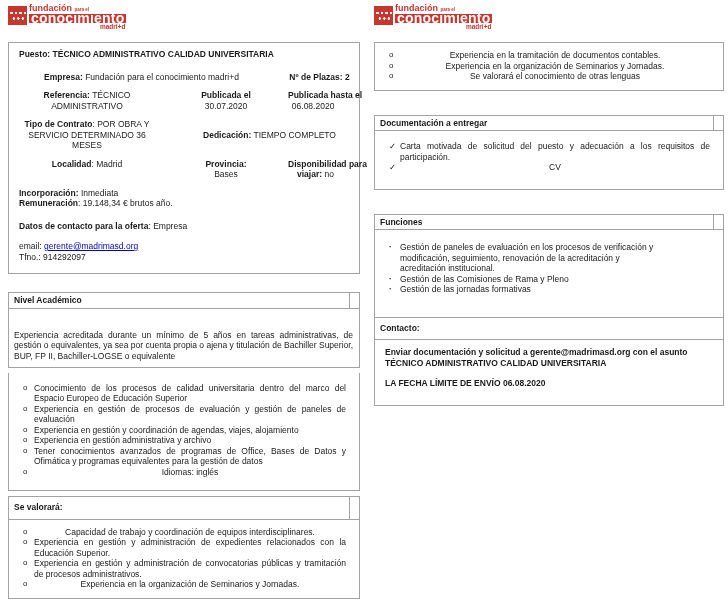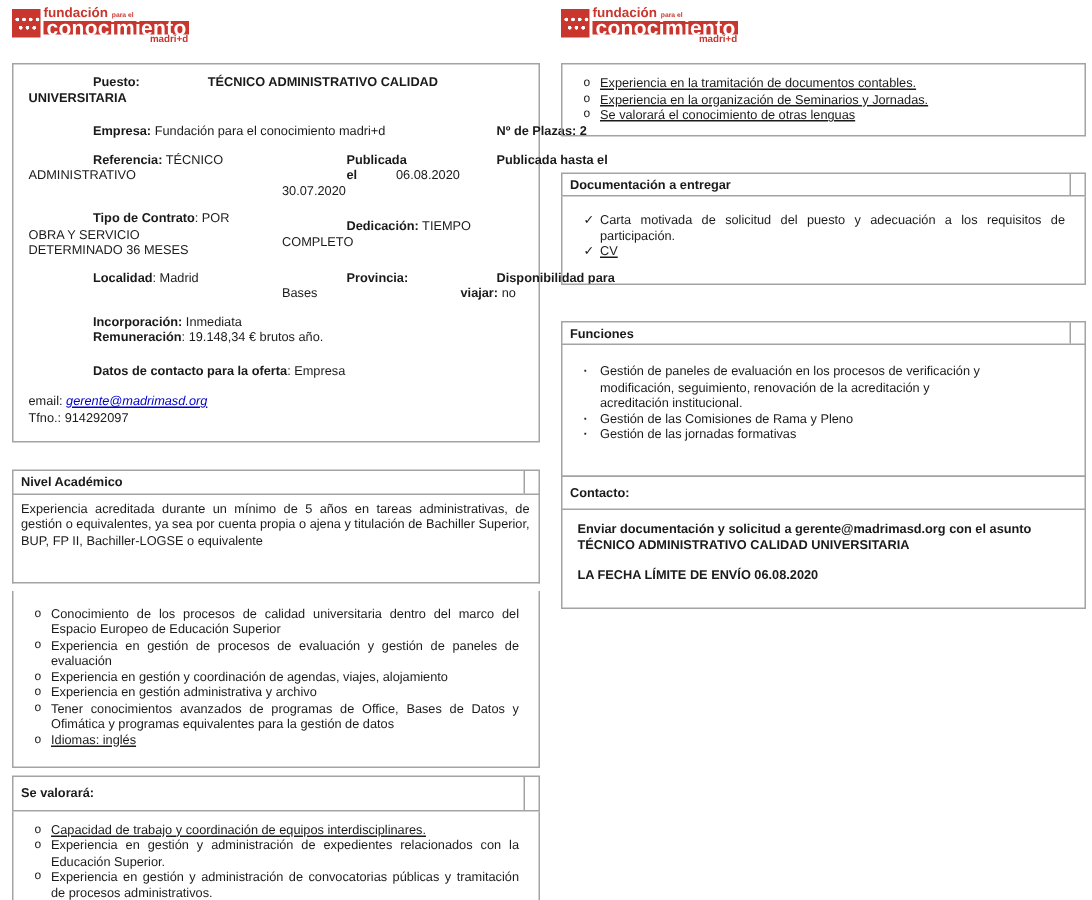--- a/index.html
+++ b/index.html
@@ -32,50 +32,50 @@
       radial-gradient(circle at 10.3px 12.5px,#fff 1.1px, rgba(0,0,0,0) 1.4px),
       radial-gradient(circle at 14.8px 12.5px,#fff 1.1px, rgba(0,0,0,0) 1.4px);
   }
   .logo-text{display:flex;flex-direction:column;margin-left:2px;}
   .logo-l1{color:var(--brand_red);font-weight:bold;font-size:9px;line-height:9px;white-space:nowrap;}
   .logo-l1 .small{font-size:4.5px;font-weight:bold;}
   .logo-l2{background:var(--brand_red);color:#fff;font-weight:bold;font-size:14px;line-height:9px;padding:0 2px;letter-spacing:.2px;}
   .logo-l3{color:var(--brand_red);font-weight:bold;font-size:6.5px;line-height:8px;text-align:right;padding-right:1px;}
 
   
-  .b{font-weight:bold;margin-left:43px;}
+  .b{font-weight:bold;}
   .main-box{border:1px solid var(--border_gray);margin-top:8px;padding:6px 8px 11px 10px;}
   .mrow{margin-bottom:8px;}
-  .grid{display:grid;grid-template-columns:169px 76px 1fr;}
+  .grid{display:grid;grid-template-columns:169px 76px 1fr;text-align:center;}
   .span2{grid-column:1 / 3;}
   .span23{grid-column:2 / 4;align-self:center;}
   .w-cap{max-width:136px;}
   .nowrap{white-space:nowrap;padding-left:24px;}
   .blockline{display:block;}
-  a.link{color:var(--link_blue);text-decoration:underline;cursor:pointer;font-style:italic;}
+  a.link{color:var(--link_blue);text-decoration:underline;cursor:pointer;}
 
   .sec{margin-top:24px;}
   .sec-tight{margin-top:5px;}
   .sec-head{display:flex;border:1px solid var(--border_gray);}
   .sec-title{flex:1;font-weight:bold;padding:2px 5px;}
   .sec-title.tall{padding:5px 5px 6px;}
   .sec-tail{width:10px;border-left:1px solid var(--border_gray);}
   .sec-body{border:1px solid var(--border_gray);border-top:none;}
   .sec-body.standalone{border-top:1px solid var(--border_gray);}
 
-  .para{padding:4px 6px 4px 5px;text-align:justify;min-height:58px;}
+  .para{padding:21px 6px 4px 5px;text-align:justify;min-height:58px;}
 
   .olist{padding:10px 6px 13px 0;}
   .olist.short{padding:7px 6px 8px 0;}
   .li{display:flex;align-items:flex-start;}
   .mk{width:25px;padding-left:14px;flex-shrink:0;text-align:left;}
   .mk.circ{font-size:8px;}
   .mk.dot{font-weight:bold;}
   .li-t{flex:1;text-align:justify;padding-right:7px;}
-  .li-t.left{text-align:left;text-decoration:underline;}
+  .li-t.left{text-align:center;}
   .li-t.narrow{max-width:262px;text-align:left;}
 
   .contact-body{padding:7px 10px 16px;font-weight:bold;}
   .contact-line1{max-width:338px;}
   .spacer{height:10px;}
 </style>
 </head>
 <body>
 
 <div class="page">

